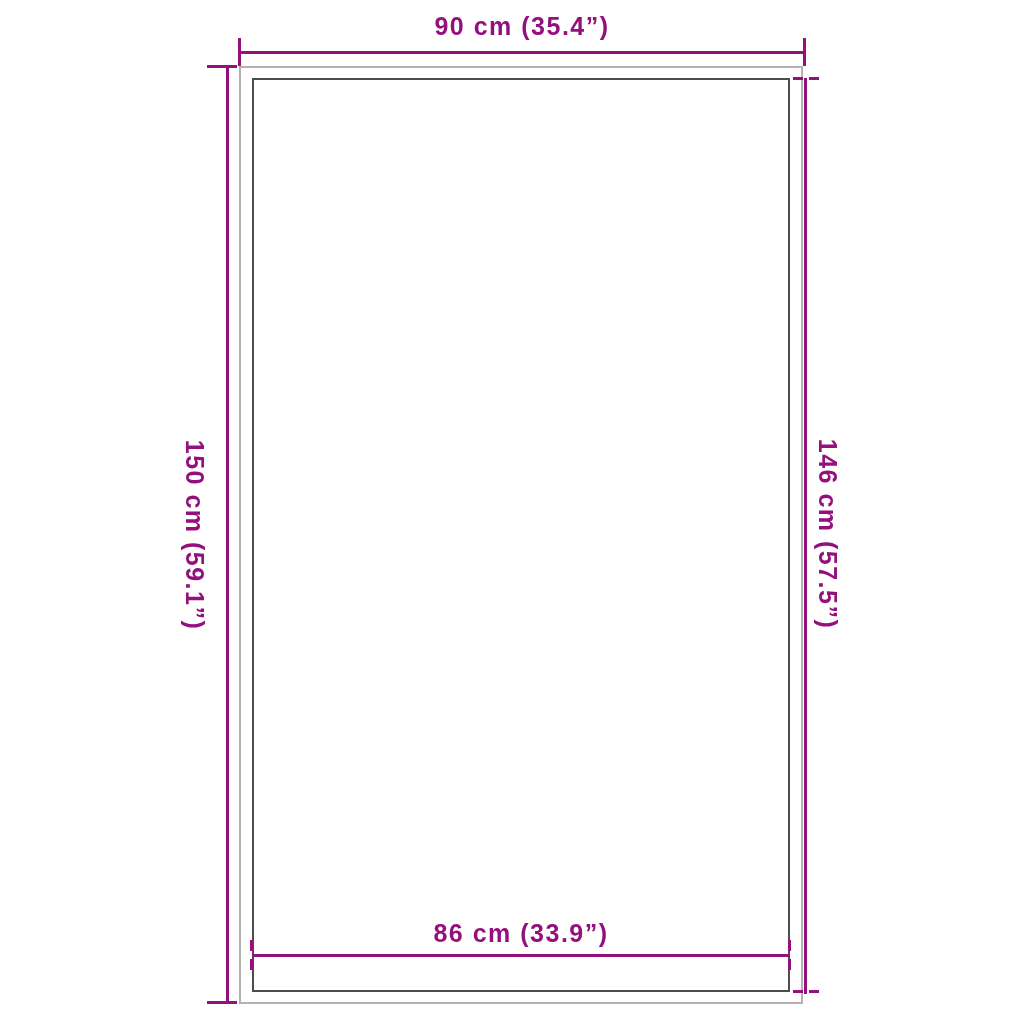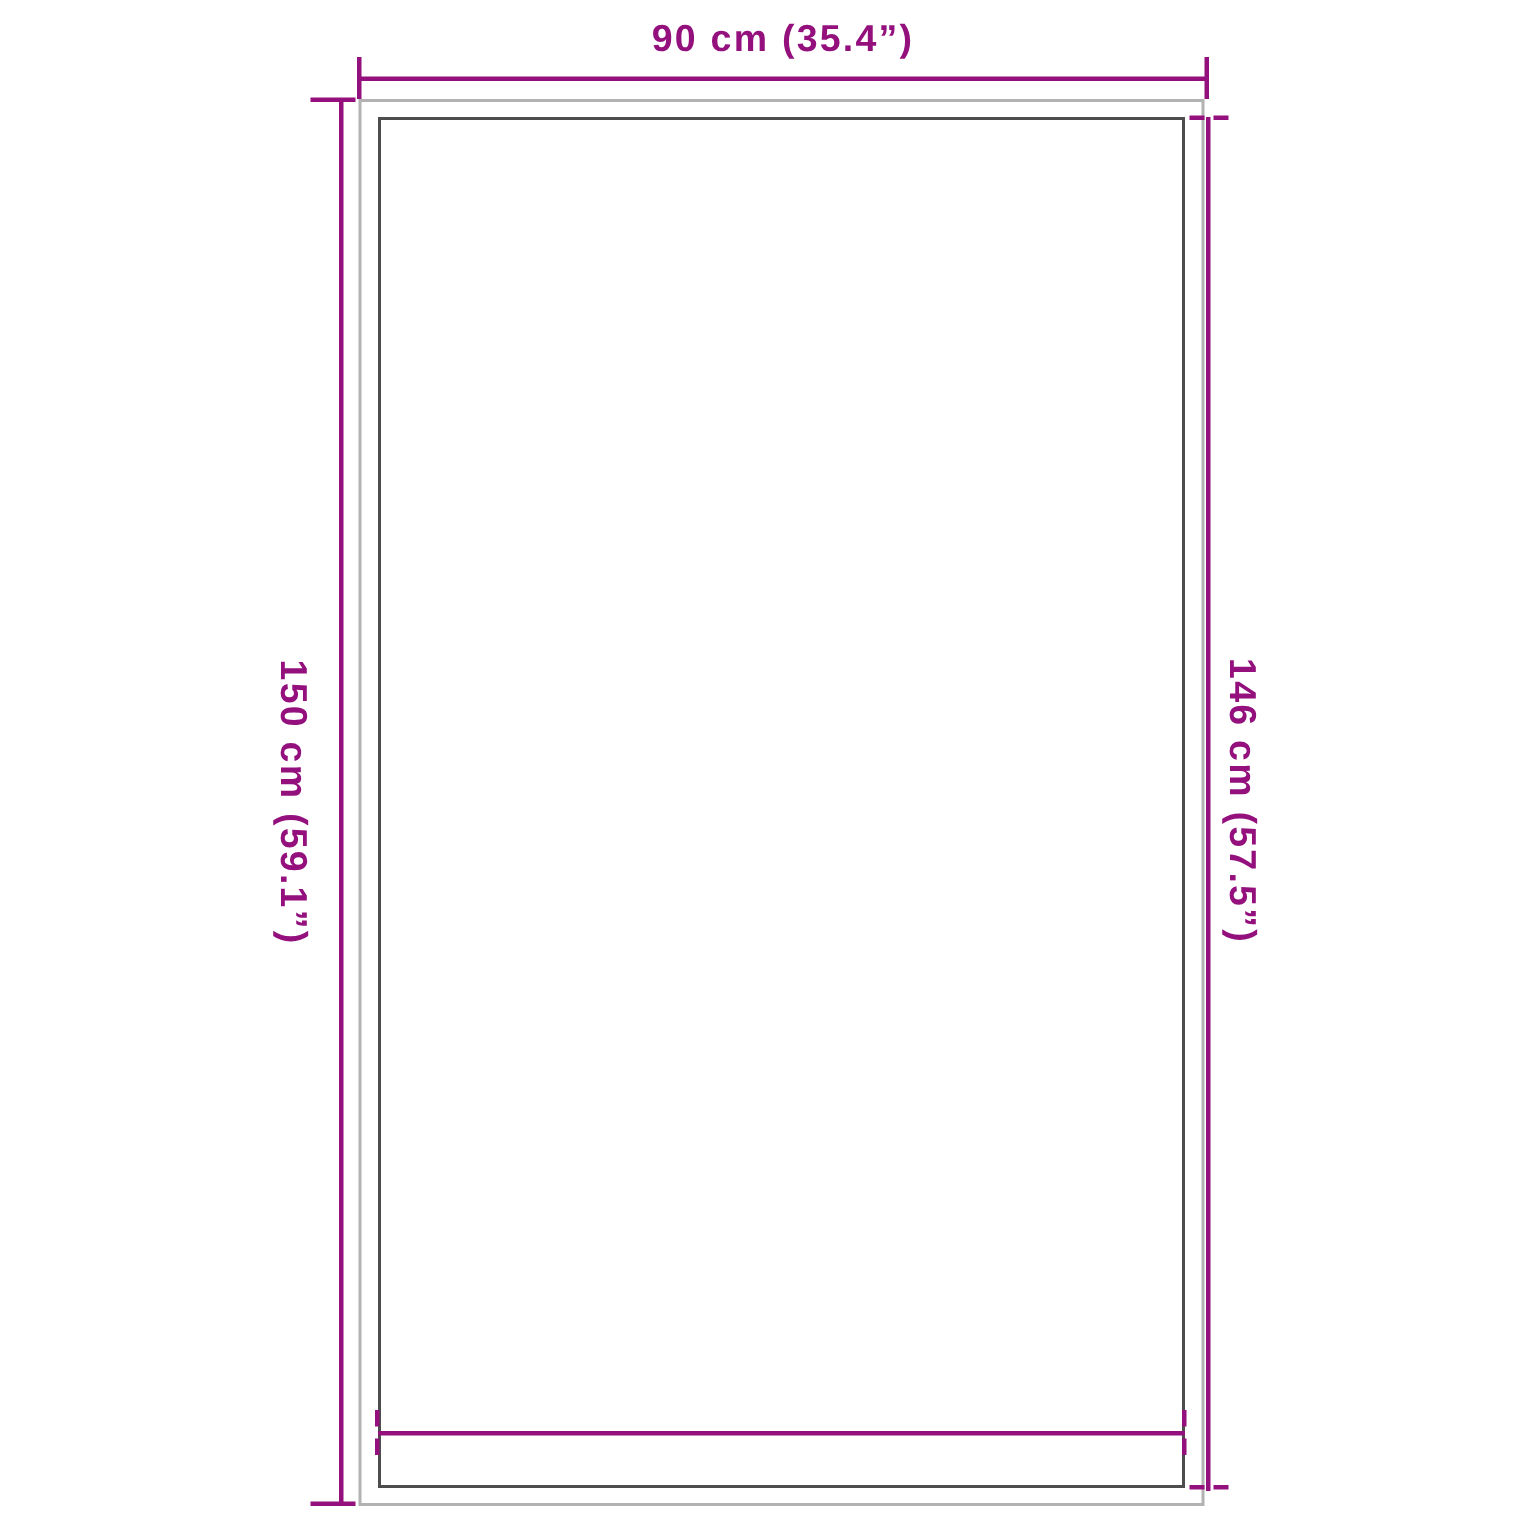--- a/index.html
+++ b/index.html
@@ -97,14 +97,15 @@
   <div class="dim right-tick-top-b"></div>
   <div class="dim right-tick-bottom-a"></div>
   <div class="dim right-tick-bottom-b"></div>
   <div class="dim-label v-label right-label">146 cm (57.5”)</div>
 
   <div class="dim bottom-line"></div>
   <div class="dim bottom-tick-left-a"></div>
   <div class="dim bottom-tick-left-b"></div>
   <div class="dim bottom-tick-right-a"></div>
   <div class="dim bottom-tick-right-b"></div>
+  <div class="dim-label h-label bottom-label">86 cm (33.9”)</div>
 
 </div>
 
 </body></html>

